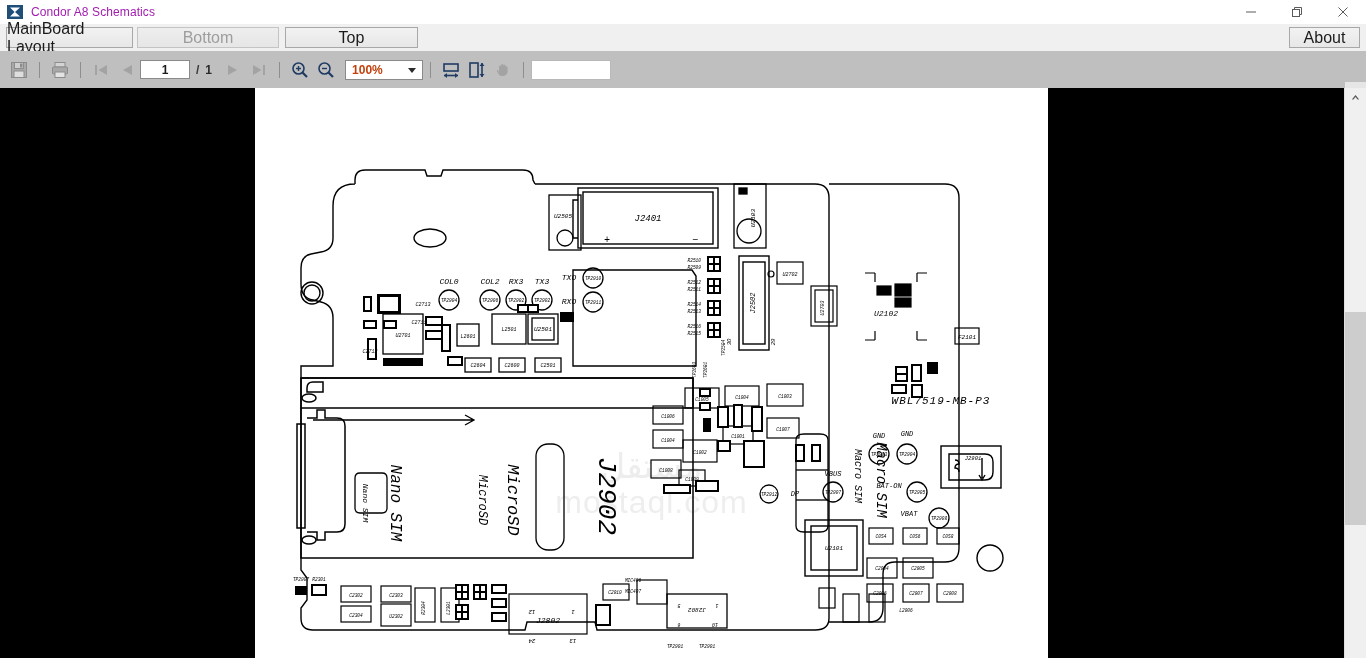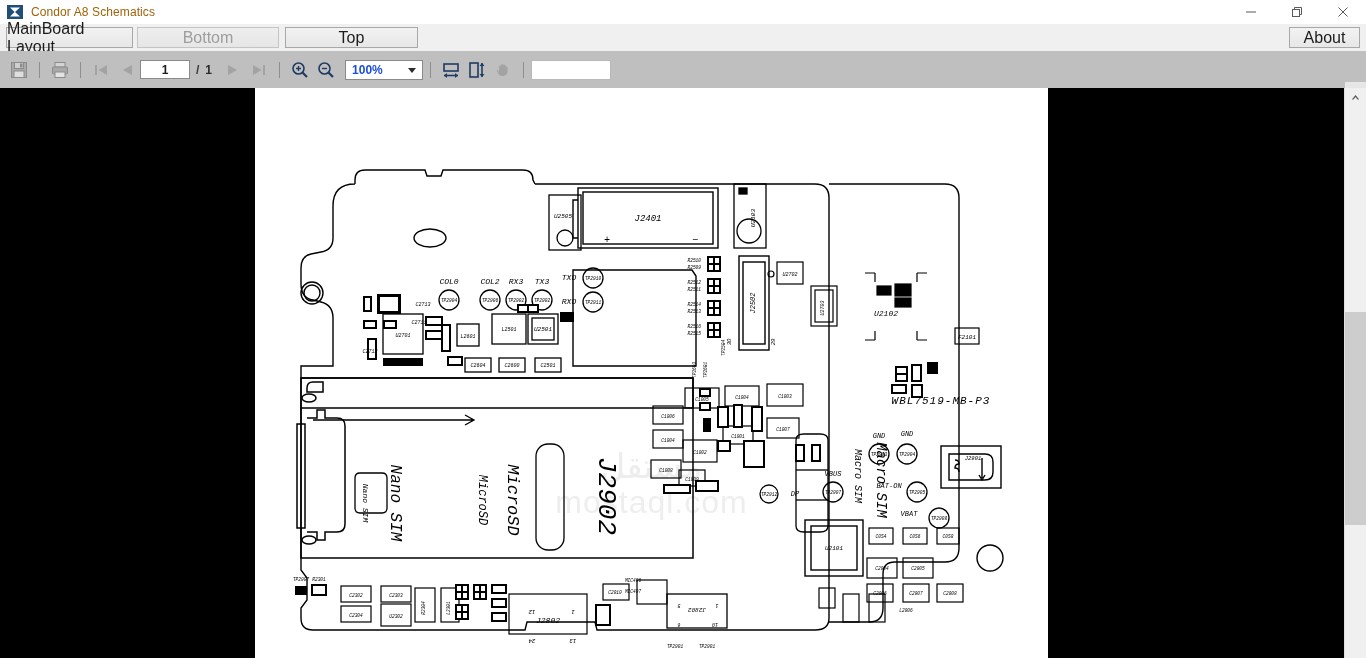--- a/index.html
+++ b/index.html
@@ -11,21 +11,21 @@
   }
   .app{position:relative;width:1366px;height:658px;background:#f0f0f0;}
 
   
   .titlebar{
     position:absolute;left:0;top:0;width:1366px;height:24px;
     background:#ffffff;display:flex;align-items:center;
   }
   .app-icon{width:16px;height:16px;margin-left:7px;margin-right:8px;flex:none;position:relative;}
   .app-icon svg{display:block;}
-  .title-text{font-size:12px;color:#a16207;letter-spacing:.1px;}
+  .title-text{font-size:12px;color:#a21caf;letter-spacing:.1px;}
   .wbtns{position:absolute;right:0;top:0;height:24px;display:flex;}
   .wbtn{width:46px;height:24px;display:flex;align-items:center;justify-content:center;color:#5a5a5a;}
   .wbtn svg{display:block;}
 
   
   .tabstrip{
     position:absolute;left:0;top:24px;width:1366px;height:27px;
     background:#f0f0f0;border-bottom:1px solid #d8d8d8;
   }
   .tabbtn{
@@ -54,21 +54,21 @@
     width:50px;height:19px;background:#fff;border:1px solid #8a8a8a;
     display:flex;align-items:center;justify-content:center;
     font-size:12px;font-weight:bold;color:#1b1b1b;box-sizing:border-box;
   }
   .pagesep{font-size:12px;color:#3a3a3a;margin:0 6px;font-weight:bold;}
   .pagetotal{font-size:12px;color:#2b2b2b;font-weight:bold;}
   .zoomcombo{
     width:78px;height:20px;background:#fff;border:1px solid #8a8a8a;
     display:flex;align-items:center;box-sizing:border-box;position:relative;
   }
-  .zoomcombo .zv{font-size:12px;font-weight:bold;color:#1d4ed8;margin-left:6px;}
+  .zoomcombo .zv{font-size:12px;font-weight:bold;color:#c2410c;margin-left:6px;}
   .zoomcombo .arrow{
     position:absolute;right:6px;top:50%;margin-top:-2px;
     width:0;height:0;border-left:4px solid transparent;border-right:4px solid transparent;
     border-top:5px solid #2b2b2b;
   }
   .tbinput{width:80px;height:20px;background:#fff;border:1px solid #b9b9b9;box-sizing:border-box;}
 
   
   .viewer{
     position:absolute;left:0;top:88px;width:1345px;height:570px;

